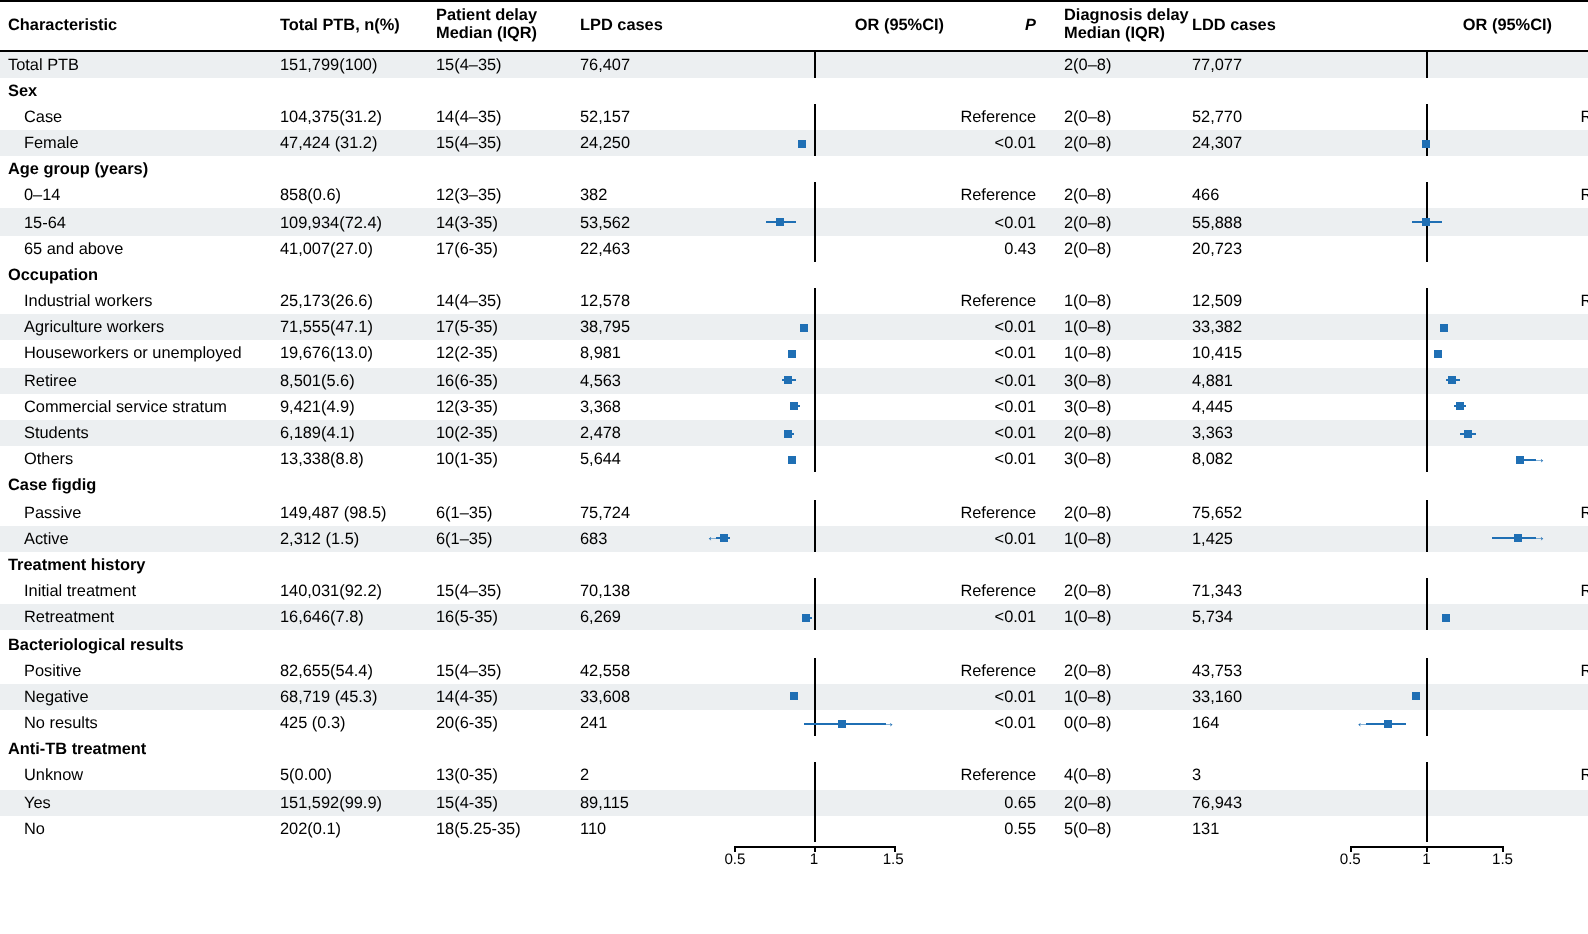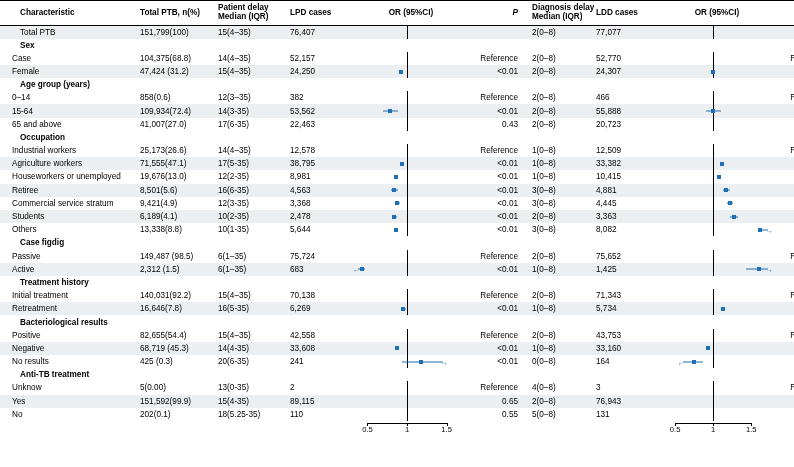--- a/index.html
+++ b/index.html
@@ -15,31 +15,31 @@
   table{border-collapse:collapse;width:794px;table-layout:fixed;}
   th,td{padding:0;vertical-align:middle;}
   thead th{
     font-weight:bold;font-size:8.2px;text-align:left;
     padding-bottom:3px;padding-top:2px;line-height:1.15;
   }
   .hdr-top{border-top:1.2px solid #000;}
   thead tr th{border-bottom:1.2px solid #000;}
   tbody tr{height:13.2px;}
   tbody td{font-size:8.2px;line-height:1.1;}
-  .c-char{width:140px;padding-left:20px;}
+  .c-char{width:140px;padding-left:4px;}
   .c-tot{width:78px;}
   .c-pd{width:72px;}
   .c-lpd{width:60px;}
   .c-or1{width:122px;position:relative;}
   .c-p1{width:60px;text-align:right;padding-right:14px;}
   .c-dd{width:64px;}
   .c-ldd{width:62px;}
   .c-or2{width:118px;position:relative;}
   .c-p2{width:58px;text-align:right;padding-right:6px;}
-  th.c-or1,th.c-or2{text-align:center;}
+  th.c-or1,th.c-or2{text-align:right;}
   th.c-p1,th.c-p2{text-align:right;font-style:italic;}
   .grp{font-weight:bold;}
   .indent{padding-left:12px;}
   .shade{background:#eceff1;}
   
   .plot{position:absolute;left:0;top:0;width:100%;height:100%;}
   .vline{position:absolute;top:0;bottom:0;width:1px;background:#000;}
   .pt{position:absolute;top:50%;transform:translate(-50%,-50%);width:4px;height:4px;background:#1f6fb4;}
   .ci{position:absolute;top:50%;transform:translateY(-50%);height:1px;background:#1f6fb4;}
   .caparr{position:absolute;top:50%;transform:translateY(-50%);font-size:7px;color:#1f6fb4;line-height:1;}
@@ -105,21 +105,21 @@
               <div class="vline" style="left: 55.194px;"></div>
             </div>
           </td>
           <td class="c-p2"></td>
         </tr>
         <tr>
           <td colspan="10" class="c-char grp">Sex</td>
         </tr>
         <tr>
           <td class="c-char indent">Case</td>
-          <td class="c-tot">104,375(68.8)</td>
+          <td class="c-tot">104,375(31.2)</td>
           <td class="c-pd">14(4–35)</td>
           <td class="c-lpd">52,157</td>
           <td class="c-or1">
             <div class="plot">
               <div class="vline" style="left: 57.0448px;"></div>
             </div>
           </td>
           <td class="c-p1">Reference</td>
           <td class="c-dd">2(0–8)</td>
           <td class="c-ldd">52,770</td>

